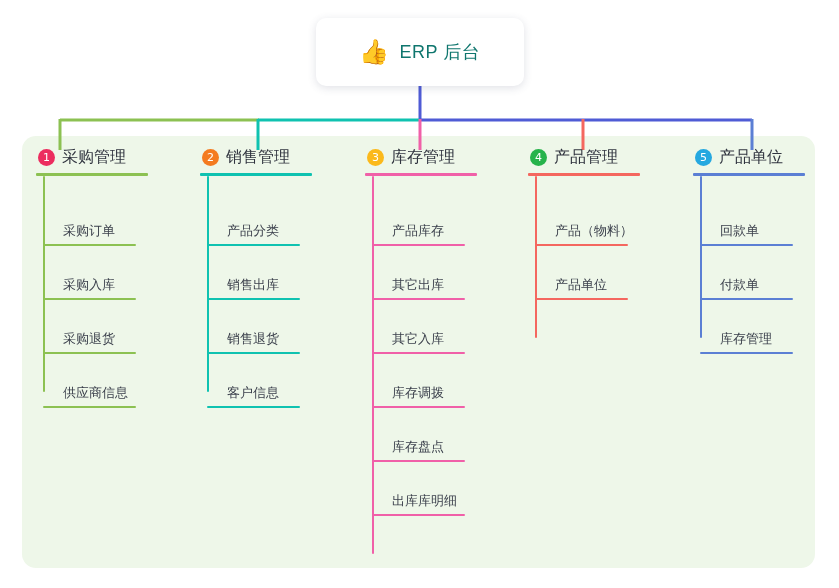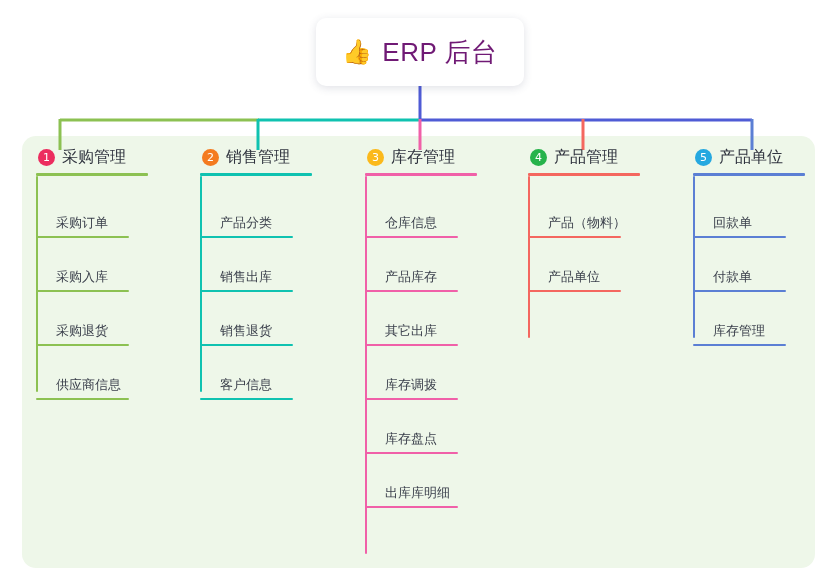--- a/index.html
+++ b/index.html
@@ -30,22 +30,22 @@
     justify-content: center;
     gap: 10px;
     box-sizing: border-box;
   }
   #root-card .thumb {
     font-size: 24px;
     line-height: 1;
     display: inline-block;
   }
   #root-card .root-title {
-    font-size: 26px;
-    color: #701a75;
+    font-size: 18px;
+    color: #0f766e;
     letter-spacing: 0.5px;
     white-space: nowrap;
   }
 
   
   #connectors {
     position: absolute;
     left: 0;
     top: 0;
     width: 839px;
@@ -101,21 +101,22 @@
   }
   .head-bar {
     height: 3px;
     width: 112px;
     margin-top: 5px;
     border-radius: 1px;
   }
 
   .items {
     position: relative;
-    padding-top: 8px;
+    margin-left: 7px;
+    padding-top: 16px;
   }
   .trunk {
     position: absolute;
     left: 0;
     top: 0;
     width: 2px;
     border-radius: 1px;
   }
   .item {
     position: relative;
@@ -220,29 +221,29 @@
 
 <div class="column col-2">
   <div class="col-head">
     <span class="badge" style="background: rgb(251, 185, 27);">3</span>
     <span class="col-title">库存管理</span>
   </div>
   <div class="head-bar" style="background: rgb(240, 96, 168);"></div>
   <div class="items">
     <div class="trunk" style="background: rgb(240, 96, 168); height: 378px;"></div>
     <div class="item">
-      <span class="item-label">仓库信息</span>
-      <span class="item-underline" style="background: rgb(240, 96, 168);"></span>
-    </div>
-    <div class="item">
       <span class="item-label">产品库存</span>
       <span class="item-underline" style="background: rgb(240, 96, 168);"></span>
     </div>
     <div class="item">
       <span class="item-label">其它出库</span>
+      <span class="item-underline" style="background: rgb(240, 96, 168);"></span>
+    </div>
+    <div class="item">
+      <span class="item-label">其它入库</span>
       <span class="item-underline" style="background: rgb(240, 96, 168);"></span>
     </div>
     <div class="item">
       <span class="item-label">库存调拨</span>
       <span class="item-underline" style="background: rgb(240, 96, 168);"></span>
     </div>
     <div class="item">
       <span class="item-label">库存盘点</span>
       <span class="item-underline" style="background: rgb(240, 96, 168);"></span>
     </div>

